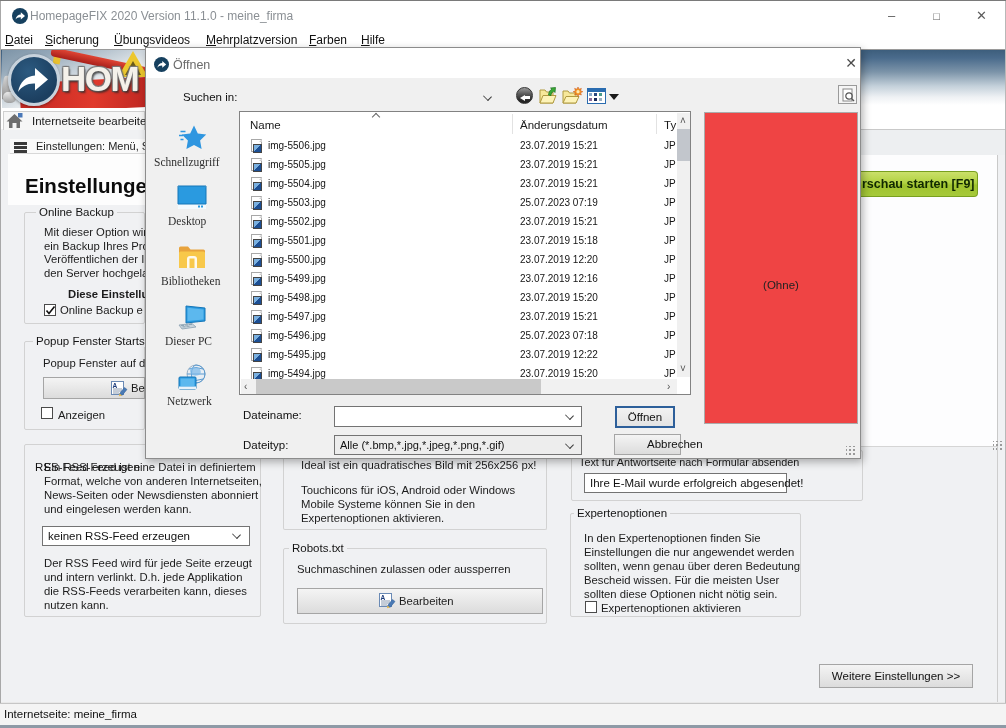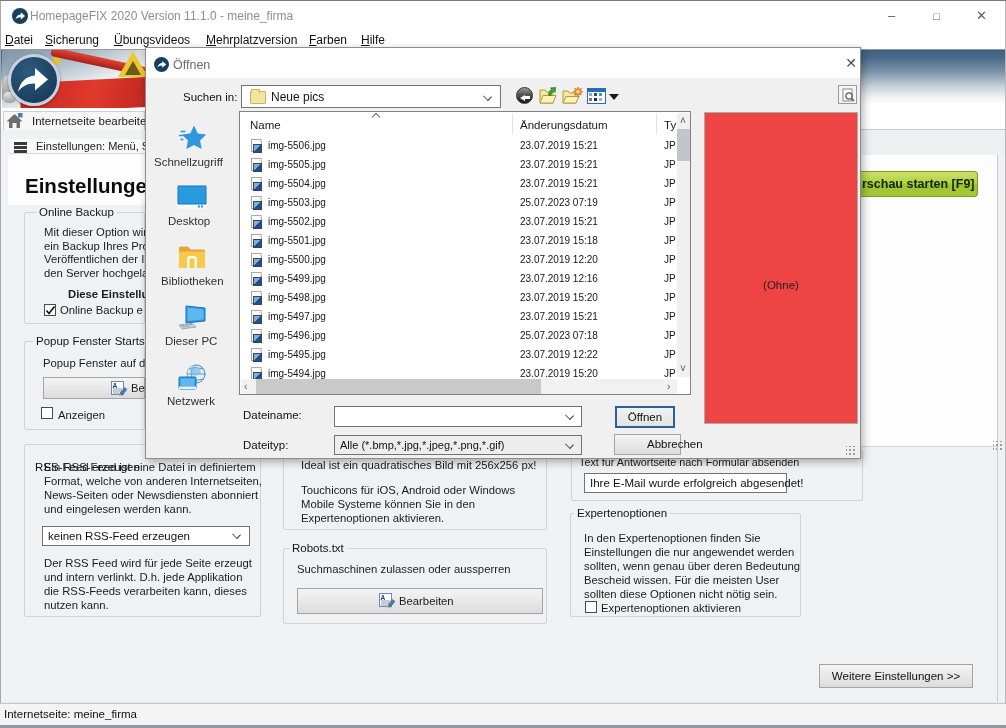--- a/index.html
+++ b/index.html
@@ -110,21 +110,21 @@
   #combo-name { left:188px; top:358px; width:248px; height:21px; }
   #btn-oeffnen { left:469px; top:358px; width:60px; height:22px; background:linear-gradient(#f2f2f2,#e3e3e3); border:2px solid #2d5f9a; font-size:11.5px; color:#111; text-align:center; line-height:19px; }
   #lbl-dateityp { left:97px; top:391px; font-size:11.5px; color:#111; }
   #combo-typ { left:188px; top:387px; width:248px; height:20px; background:#ededed; }
   #btn-abbrechen { left:468px; top:386px; width:67px; height:21px; line-height:19px;padding-left:32px; }
 
   #preview { left:558px; top:64px; width:154px; height:312px; background:#ef4444; border:1px solid #ababab; }
   #preview .ph { position:absolute; left:0; right:0; top:166px; text-align:center; font-size:11.5px; color:#222; }
 
   
-  .side { position:absolute; text-align:left; font-size:11.5px; color:#303030; white-space:nowrap; }
+  .side { position:absolute; text-align:left; font-size:11.5px; color:#303030; white-space:nowrap;font-family:Liberation Serif, serif; }
 
   svg { position:absolute; overflow:visible; }
 </style>
 </head>
 <body>
 
 <div class="abs" id="titlebar">
   <svg class="abs" style="left:12px; top:7px;" width="16" height="16" viewBox="0 0 16 16">
     <circle cx="8" cy="8" r="8" fill="#16405f"></circle>
     <path d="M3.5 11.5 C4.3 8.2 6.2 6.6 8.8 6.5 L8.8 4.2 L13 7.9 L8.8 11.4 L8.8 9.2 C6.5 9.0 4.8 9.9 3.5 11.5 Z" fill="#fff"></path>
@@ -149,20 +149,21 @@
 
 <div class="abs" id="banner">
   <div class="abs" id="bannerphoto">
     <div class="abs truler"></div>
     <div class="abs tbox2"></div>
     <div class="abs ttri"></div>
     <div class="abs ttri2"></div>
     <div class="abs tbox1"></div>
     <div class="abs ttool1"></div>
     <div class="abs ttool2"></div>
+    <div class="abs" id="homtxt">HOM</div>
   </div>
   <div class="abs logoc" style="left:8px; top:4px; width:52px; height:52px;"></div>
   <svg class="abs" style="left:16px; top:14px;" width="34" height="32" viewBox="0 0 34 32">
     <path d="M2 28 C4 18 10 12 19 11.5 L19 4 L32 15.5 L19 26.5 L19 19.5 C12 19 6 22 2 28 Z" fill="#fff"></path>
   </svg>
 </div>
 
 <div class="abs" id="leftwhite"></div>
 <div class="abs" id="tabrow">
   <svg class="abs" style="left:2px; top:1px;" width="17" height="16" viewBox="0 0 17 16">
@@ -256,24 +257,20 @@
   <div class="rel" id="dlgtitle">
     <svg class="rel" style="left:8px; top:9px;" width="15" height="15" viewBox="0 0 16 16">
       <circle cx="8" cy="8" r="8" fill="#16405f"></circle>
       <path d="M3.5 11.5 C4.3 8.2 6.2 6.6 8.8 6.5 L8.8 4.2 L13 7.9 L8.8 11.4 L8.8 9.2 C6.5 9.0 4.8 9.9 3.5 11.5 Z" fill="#fff"></path>
     </svg>
     <div class="rel dtext">Öffnen</div>
     <div class="rel" id="dlgx">✕</div>
   </div>
 
   <div class="rel" id="lbl-suchen">Suchen in:</div>
-  <div class="combo" id="combo-top">
-      <div class="foldericon" style="left:8px; top:5px;"></div>
-      <span class="ctext" style="left:29px; top:4px; font-size:12px;">Neue pics</span>
-    </div>
   <div class="chev" style="left:338px; top:45px;"></div>
 
   <div class="rel" id="backbtn"></div>
   <svg class="rel" style="left:393px; top:39px;" width="19" height="17" viewBox="0 0 19 17">
     <path d="M1 5 L1 16 L14 16 L14 5 L7.5 5 L6 3 L1 3 Z" fill="#f7e89a" stroke="#b09a40"></path>
     <path d="M1 16 L4 8.5 L17 8.5 L14 16 Z" fill="#fdf3b8" stroke="#b09a40"></path>
     <path d="M9.5 8 C10 4.5 11 3 13 2.2 L11.5 1 L16.5 0.5 L16 5.5 L14.7 4.2 C13 5.2 12.2 6.3 12 8.5 Z" fill="#3aaa35" stroke="#1c7020" stroke-width="0.7"></path>
   </svg>
   <svg class="rel" style="left:416px; top:39px;" width="21" height="17" viewBox="0 0 21 17">
     <path d="M1 6 L1 16 L14 16 L14 6 L7.5 6 L6 4 L1 4 Z" fill="#f7e89a" stroke="#b09a40"></path>

